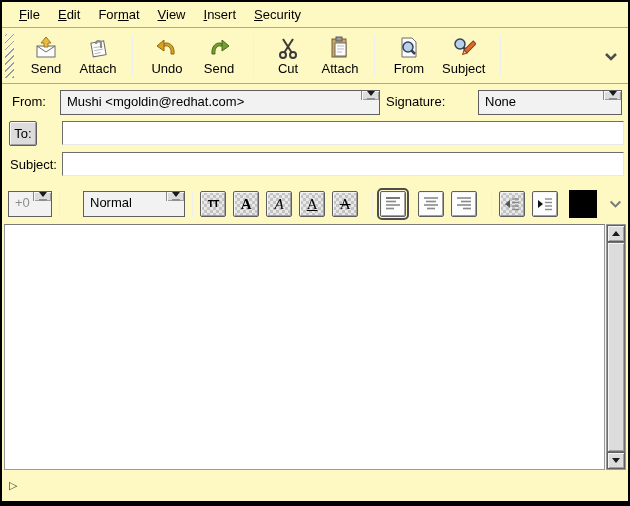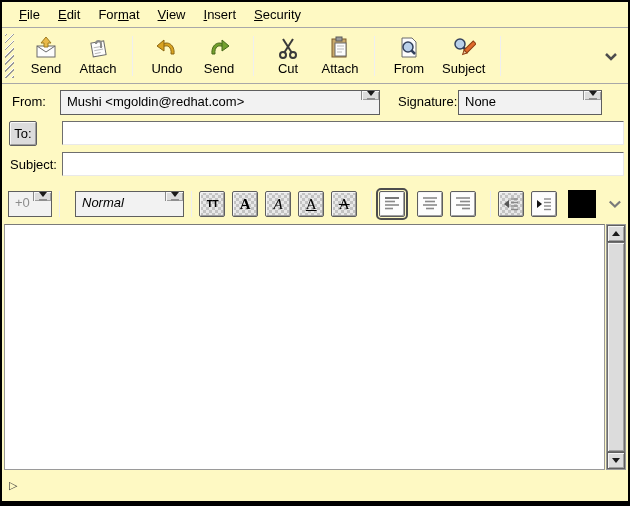--- a/index.html
+++ b/index.html
@@ -70,21 +70,21 @@
   }
 
   
   .fmtbar {
     position:absolute; top:183px; left:0; right:0; height:38px;
     display:flex; align-items:center; padding:0 6px;
   }
   .fsep { width:1px; height:26px; background:#9c9c9c; border-right:1px solid #efefef; margin:0 7px; }
   .fcombo { position:static; height:26px; }
   .fontsize-combo { width:44px; }
-  .style-combo { width:126px; margin-left:8px;font-style:italic; }
+  .style-combo { width:126px; margin-left:16px; }
   .disabled-text { color:#8d8d8d; }
   .fbtn {
     width:26px; height:26px; margin-right:7px; flex:none;
     display:flex; align-items:center; justify-content:center;
     border:1px solid #5f5f5f; border-radius:2px; background:#dcdcdc;
     box-shadow:inset 1px 1px 0 #f5f5f5, inset -1px -1px 0 #a0a0a0;
     font-weight:bold;
   }
   .checker {
     background-image:
@@ -248,22 +248,22 @@
   </div>
 
   <div class="hlabel" style="left:10px; top:88px;">From:</div>
   <div class="combo" style="left:58px; top:88px; width:320px;">
     <span class="cval">Mushi &lt;mgoldin@redhat.com&gt;</span>
     <span class="cbtn">
         <span class="arrow-down"></span>
         <span class="arrow-bar"></span>
       </span>
   </div>
-  <div class="hlabel" style="left:396px; top:88px;">Signature:</div>
-  <div class="combo" style="left:456px; top:88px; width:144px;">
+  <div class="hlabel" style="left:384px; top:88px;">Signature:</div>
+  <div class="combo" style="left:476px; top:88px; width:144px;">
     <span class="cval">None</span>
     <span class="cbtn">
         <span class="arrow-down"></span>
         <span class="arrow-bar"></span>
       </span>
   </div>
 
   <div class="to-button"><span>To:</span></div>
   <input class="entry" style="left: 60px; top: 119px; width: 562px;" value="">
 

